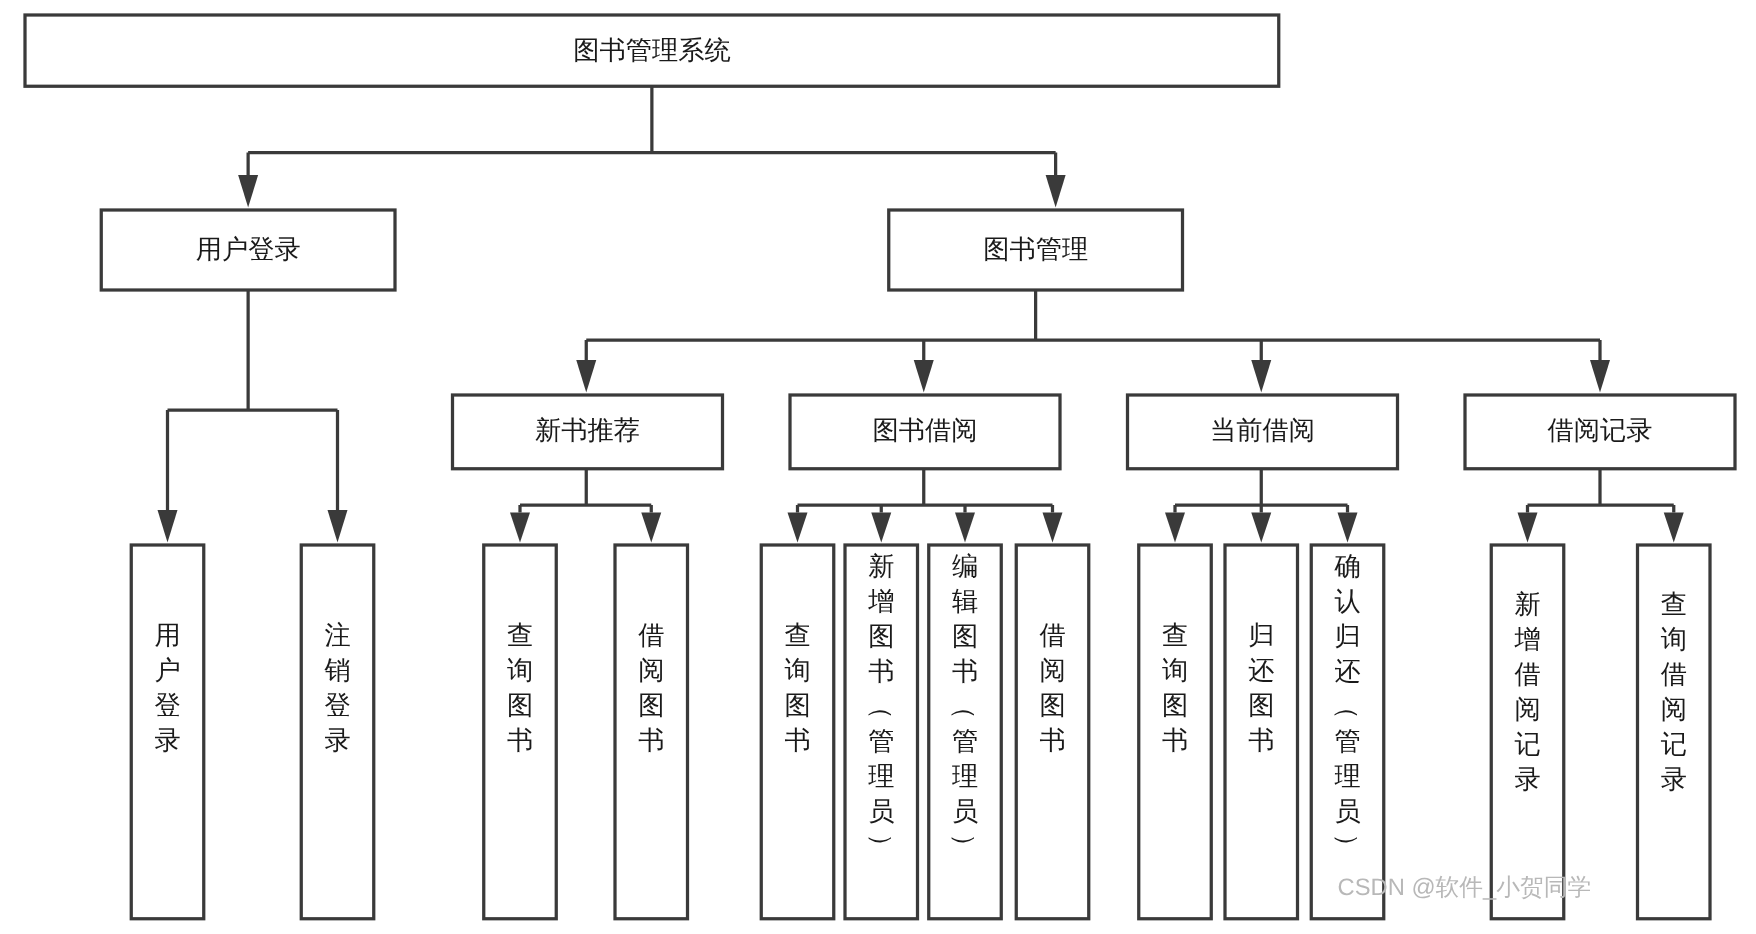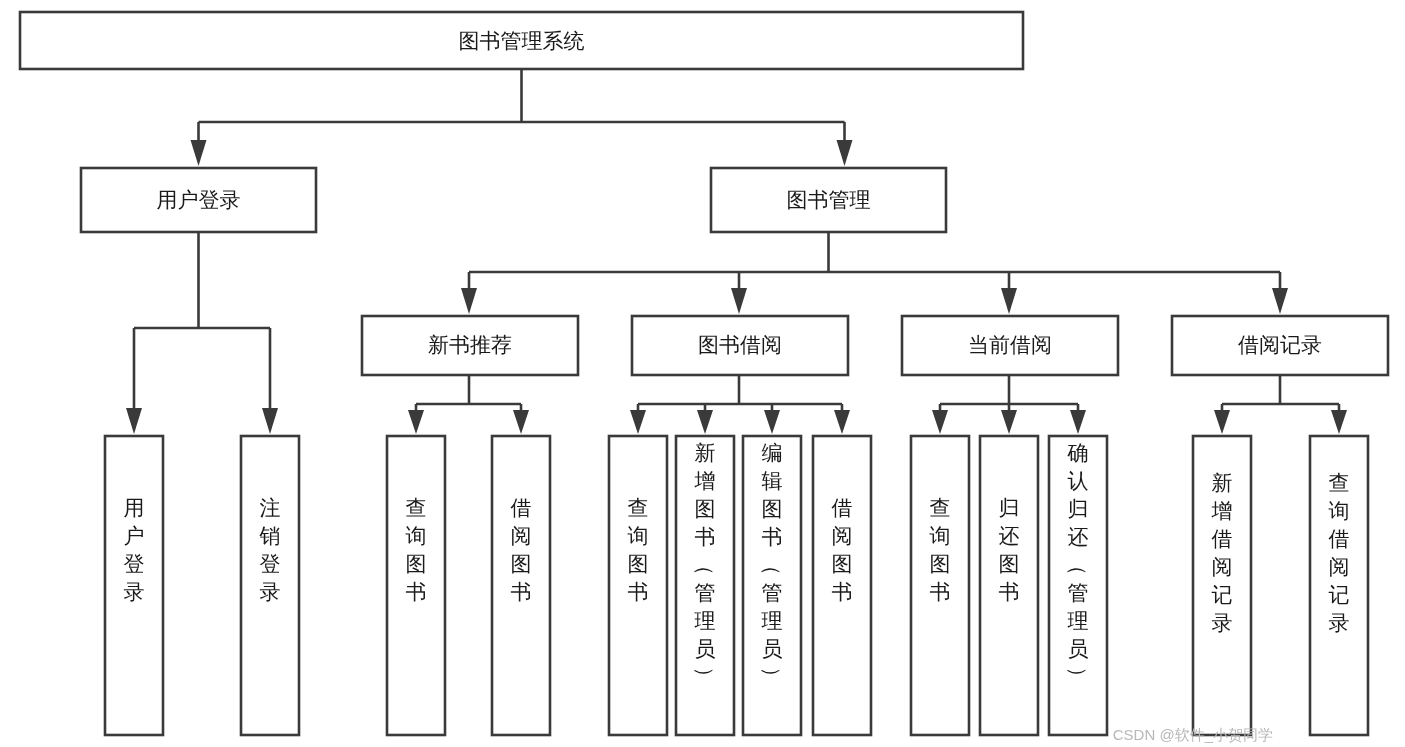--- a/index.html
+++ b/index.html
@@ -49,23 +49,23 @@
   }
   .node-label-v {
     font-family: "Liberation Sans", "DejaVu Sans", sans-serif;
     font-size: 21px;
     fill: #1a1a1a;
     text-anchor: middle;
   }
   .watermark {
     position: absolute;
     right: 10px;
-    bottom: 2px;
+    bottom: 24px;
     font-family: "Liberation Sans", "DejaVu Sans", sans-serif;
-    font-size: 15px;
+    font-size: 19px;
     color: #b8b8b8;
     white-space: nowrap;
     user-select: none;
   }
 </style>
 </head>
 <body>
 
 <div id="diagram-root">
   <svg class="diagram" viewBox="0 0 1405 747" xmlns="http://www.w3.org/2000/svg">

